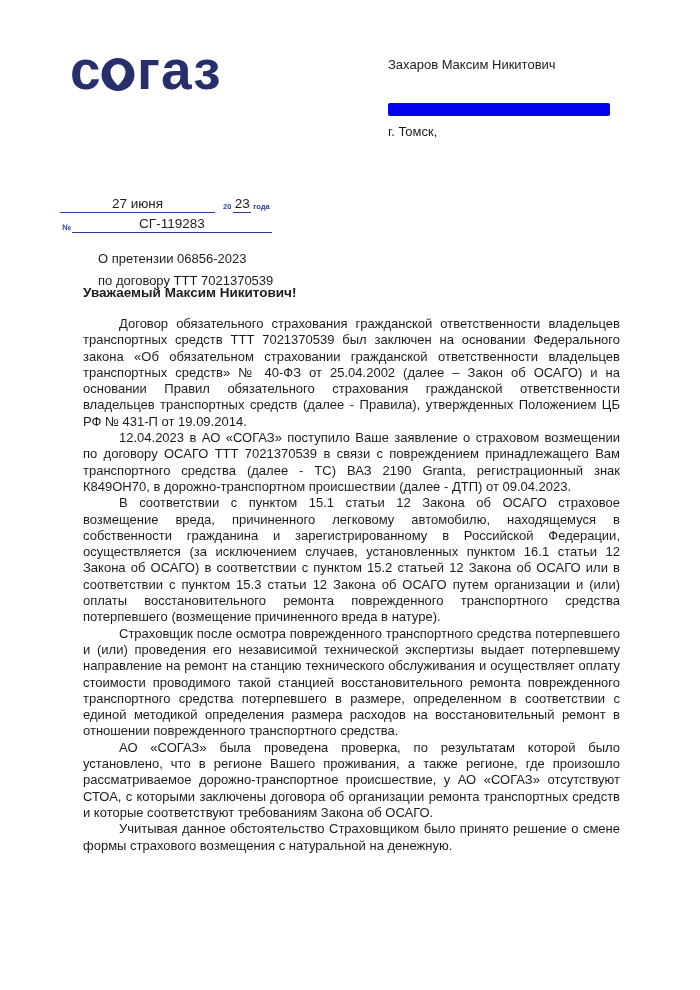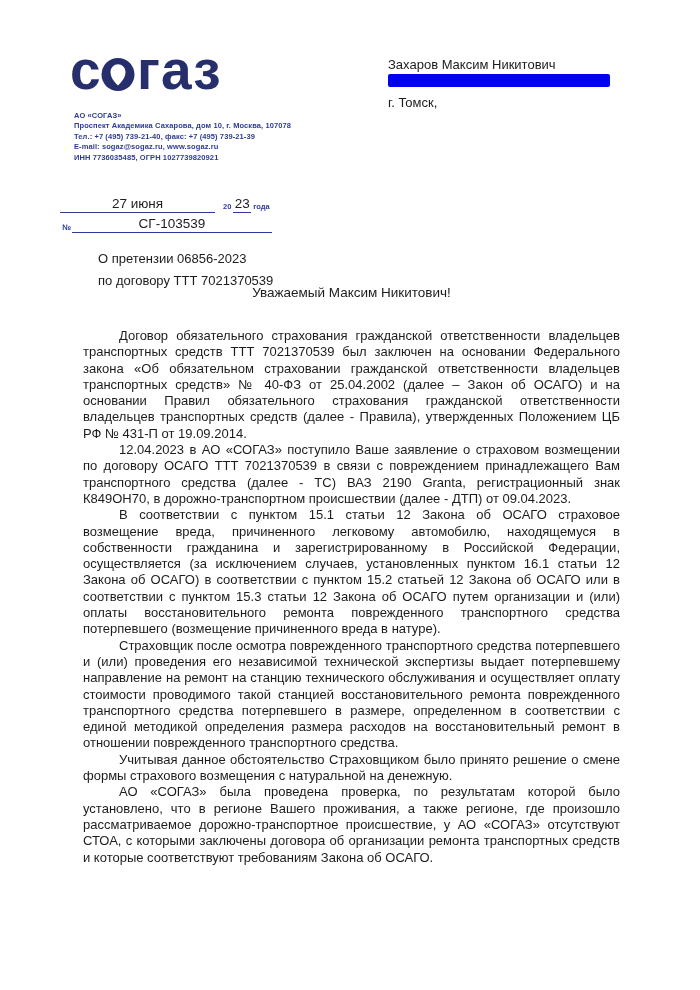--- a/index.html
+++ b/index.html
@@ -39,21 +39,21 @@
   }
 
   
   .recipient {
     position: absolute;
     left: 388px;
     top: 55px;
     font-size: 13px;
     line-height: 19px;
   }
-  .recipient-name { }
+  .recipient-name { margin-bottom: 29px; }
   .redaction-bar {
     width: 222px;
     height: 13px;
     background: #0202ee;
     border-radius: 2px;
     margin-bottom: 6px;
   }
 
   
   .ref-block {
@@ -89,24 +89,24 @@
   }
 
   
   .letter-body {
     position: absolute;
     left: 83px;
     top: 285px;
     width: 537px;
   }
   .salutation {
-    text-align: center;
-    font-weight: normal;
+    text-align: left;
+    font-weight: bold;
     font-size: 13.5px;
-    margin: 0 0 28px 0;
+    margin: 0 0 16px 0;
   }
   .letter-body p {
     margin: 0;
     font-size: 13px;
     line-height: 16.3px;
     text-align: justify;
     text-indent: 36px;
     hyphens: none;
   }
 </style>
@@ -115,54 +115,47 @@
 
 <div class="page">
 
   <svg class="logo" viewBox="0 0 160 58" aria-hidden="true">
     <text x="-2" y="47" font-family="Liberation Sans, sans-serif" font-weight="bold" font-size="55" fill="#262f6b">с</text>
     <circle cx="46" cy="32.5" r="16.5" fill="#262f6b"></circle>
     <path d="M46 43.5 C41 38.8 38.5 34.8 38.5 29.8 a7.5 7.5 0 1 1 15 0 C53.5 34.8 51 38.8 46 43.5 Z" fill="#ffffff"></path>
     <text x="65" y="47" font-family="Liberation Sans, sans-serif" font-weight="bold" font-size="55" fill="#262f6b" letter-spacing="1">газ</text>
   </svg>
 
-  <div class="letterhead-info">
-    <div>АО «СОГАЗ»</div>
-    <div>Проспект Академика Сахарова, дом 10, г. Москва, 107078</div>
-    <div>Тел.: +7 (495) 739-21-40, факс: +7 (495) 739-21-39</div>
-    <div>E-mail: sogaz@sogaz.ru, www.sogaz.ru</div>
-    <div>ИНН 7736035485, ОГРН 1027739820921</div>
-  </div>
 
   <div class="recipient">
     <div class="recipient-name">Захаров Максим Никитович</div>
     <div class="redaction-bar"></div>
     <div>г. Томск,</div>
   </div>
 
   <div class="ref-block">
     <div class="ref-row">
       <div class="blank-line date-line">27 июня</div>
       <span class="small-blue c20">20</span>
       <div class="blank-line year-line">23</div>
       <span class="small-blue">года</span>
     </div>
     <div class="ref-row ref-row2">
       <span class="small-blue num-sign">№</span>
-      <div class="blank-line num-line">СГ-103539</div>
+      <div class="blank-line num-line">СГ-119283</div>
     </div>
     <div class="subject">
       <div>О претензии 06856-2023</div>
       <div>по договору ТТТ 7021370539</div>
     </div>
   </div>
 
   <div class="letter-body">
     <div class="salutation">Уважаемый Максим Никитович!</div>
     <p>Договор обязательного страхования гражданской ответственности владельцев транспортных средств ТТТ 7021370539 был заключен на основании Федерального закона «Об обязательном страховании гражданской ответственности владельцев транспортных средств» № 40-ФЗ от 25.04.2002 (далее – Закон об ОСАГО) и на основании Правил обязательного страхования гражданской ответственности владельцев транспортных средств (далее - Правила), утвержденных Положением ЦБ РФ № 431-П от 19.09.2014.</p>
     <p>12.04.2023 в АО «СОГАЗ» поступило Ваше заявление о страховом возмещении по договору ОСАГО ТТТ 7021370539 в связи с повреждением принадлежащего Вам транспортного средства (далее - ТС) ВАЗ 2190 Granta, регистрационный знак К849ОН70, в дорожно-транспортном происшествии (далее - ДТП) от 09.04.2023.</p>
     <p>В соответствии с пунктом 15.1 статьи 12 Закона об ОСАГО страховое возмещение вреда, причиненного легковому автомобилю, находящемуся в собственности гражданина и зарегистрированному в Российской Федерации, осуществляется (за исключением случаев, установленных пунктом 16.1 статьи 12 Закона об ОСАГО) в соответствии с пунктом 15.2 статьей 12 Закона об ОСАГО или в соответствии с пунктом 15.3 статьи 12 Закона об ОСАГО путем организации и (или) оплаты восстановительного ремонта поврежденного транспортного средства потерпевшего (возмещение причиненного вреда в натуре).</p>
     <p>Страховщик после осмотра поврежденного транспортного средства потерпевшего и (или) проведения его независимой технической экспертизы выдает потерпевшему направление на ремонт на станцию технического обслуживания и осуществляет оплату стоимости проводимого такой станцией восстановительного ремонта поврежденного транспортного средства потерпевшего в размере, определенном в соответствии с единой методикой определения размера расходов на восстановительный ремонт в отношении поврежденного транспортного средства.</p>
+    <p>АО «СОГАЗ» была проведена проверка, по результатам которой было установлено, что в регионе Вашего проживания, а также регионе, где произошло рассматриваемое дорожно-транспортное происшествие, у АО «СОГАЗ» отсутствуют СТОА, с которыми заключены договора об организации ремонта транспортных средств и которые соответствуют требованиям Закона об ОСАГО.</p>
     <p>Учитывая данное обстоятельство Страховщиком было принято решение о смене формы страхового возмещения с натуральной на денежную.</p>
-    <p>АО «СОГАЗ» была проведена проверка, по результатам которой было установлено, что в регионе Вашего проживания, а также регионе, где произошло рассматриваемое дорожно-транспортное происшествие, у АО «СОГАЗ» отсутствуют СТОА, с которыми заключены договора об организации ремонта транспортных средств и которые соответствуют требованиям Закона об ОСАГО.</p>
   </div>
 
 </div>
 
 </body></html>

